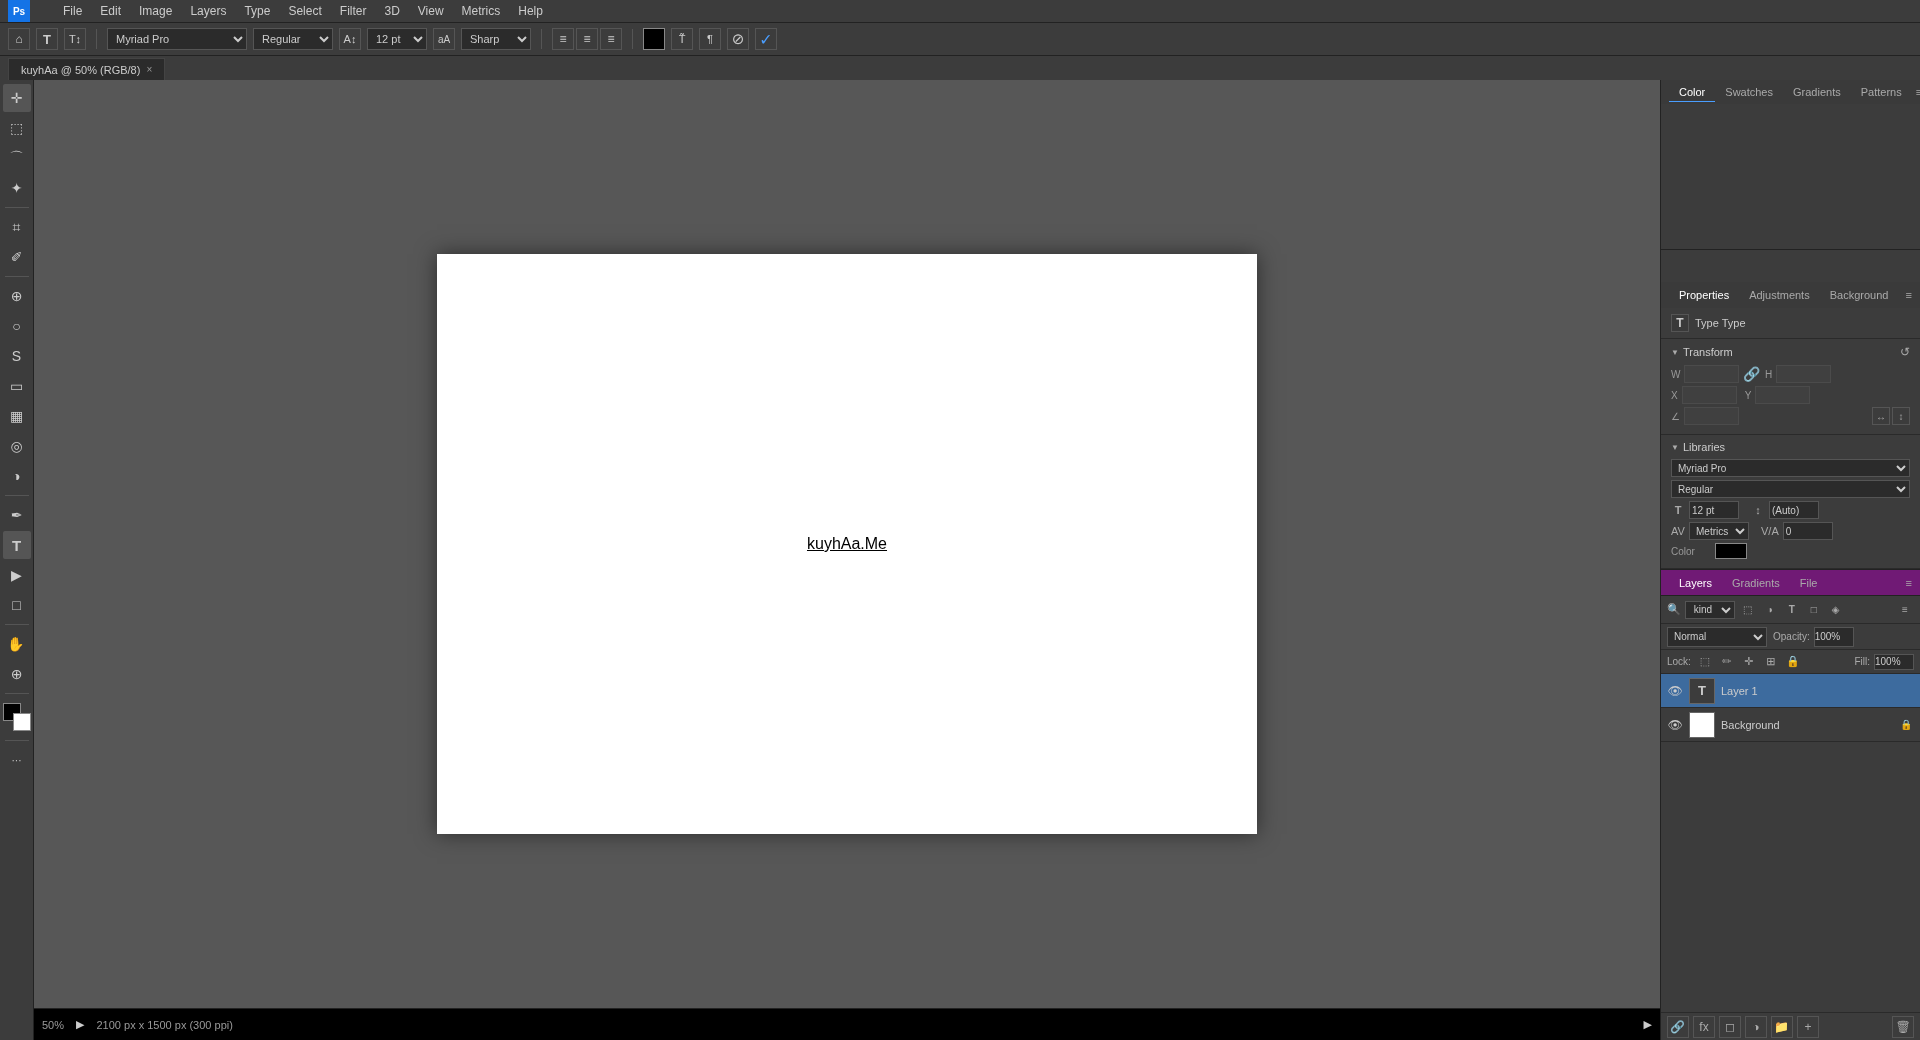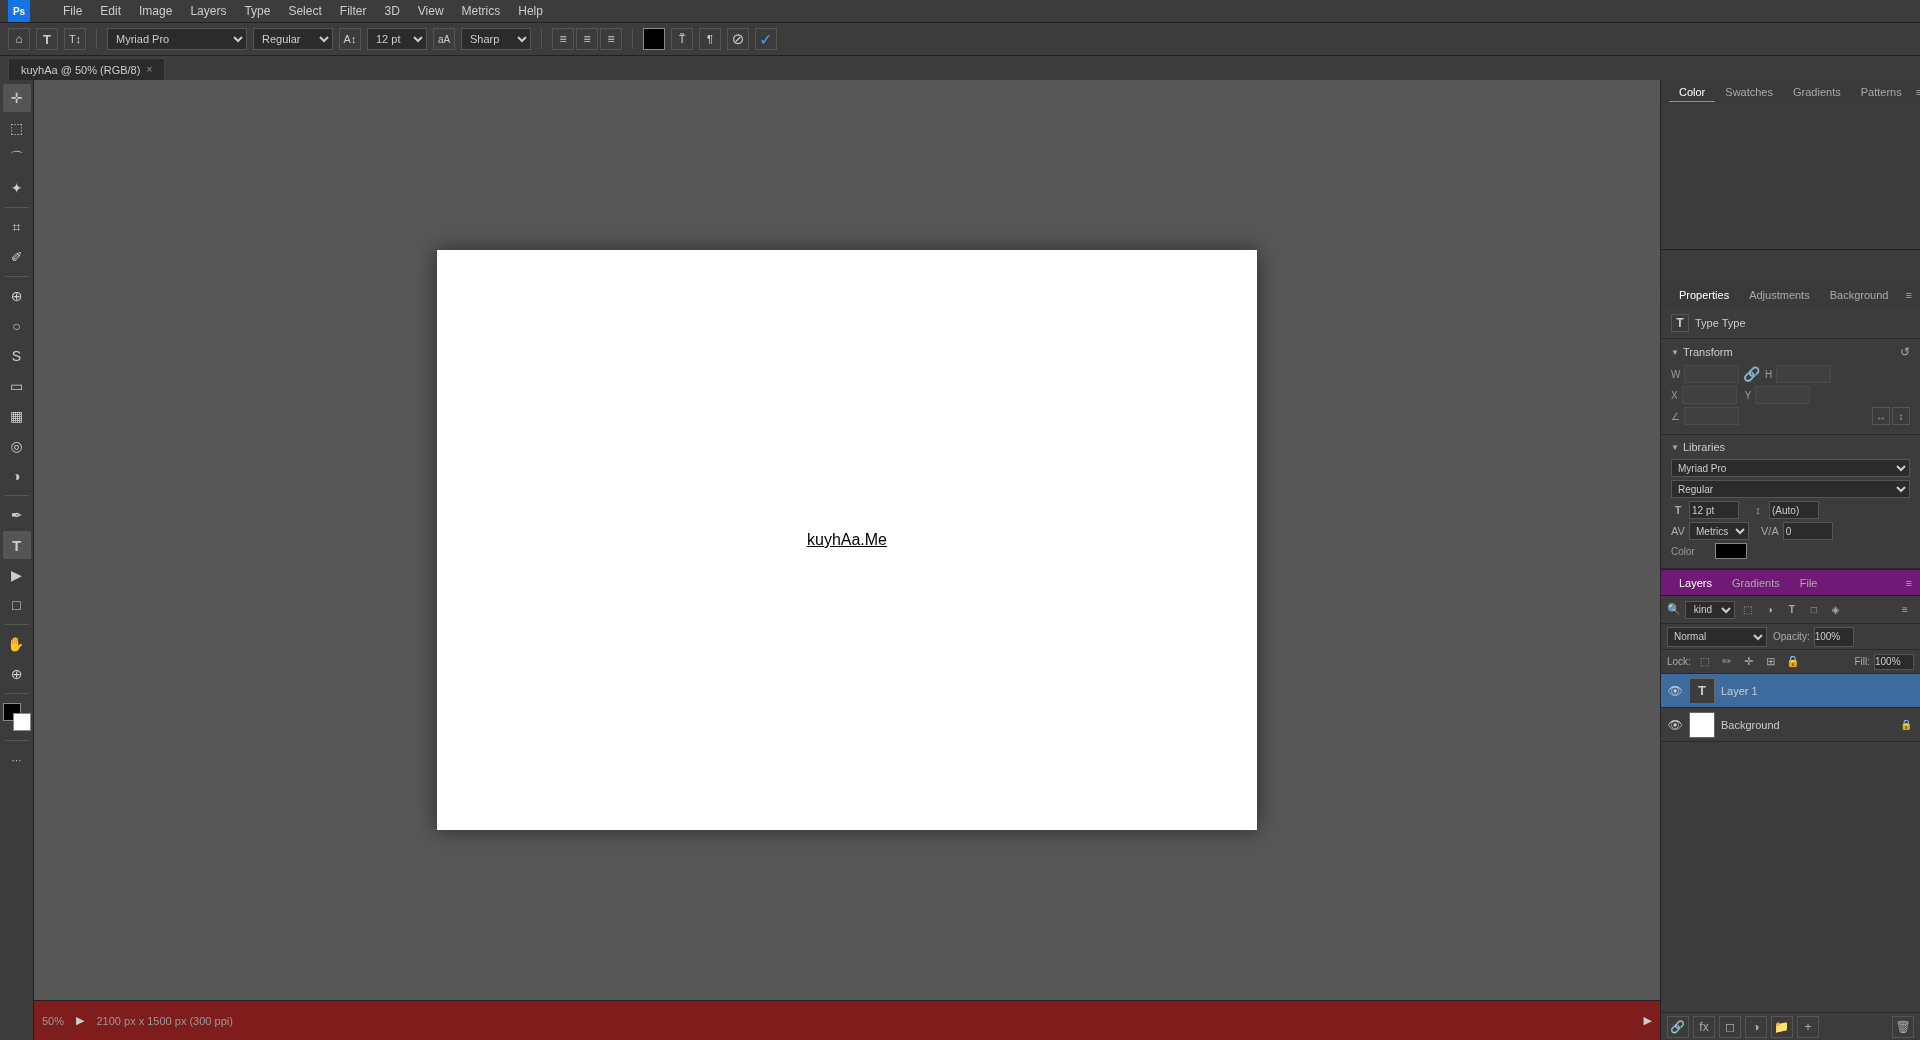--- a/index.html
+++ b/index.html
@@ -39,21 +39,21 @@
     .tool-separator { width: 24px; height: 1px; background: #555; margin: 3px 0; }
     .tool-colors { position: relative; width: 28px; height: 28px; margin: 4px 0; }
     .fg-color { width: 18px; height: 18px; background: #000; border: 1px solid #888; position: absolute; top: 0; left: 0; cursor: pointer; }
     .bg-color { width: 18px; height: 18px; background: #fff; border: 1px solid #888; position: absolute; bottom: 0; right: 0; cursor: pointer; }
 
     
     .canvas-area { flex: 1; background: #575757; position: relative; overflow: hidden; display: flex; flex-direction: column; }
     .canvas-container { flex: 1; display: flex; align-items: center; justify-content: center; position: relative; }
     .canvas { width: 820px; height: 580px; background: #fff; position: relative; box-shadow: 0 0 20px rgba(0,0,0,0.5); }
     .canvas-text { position: absolute; top: 50%; left: 50%; transform: translate(-50%, -50%); font-family: 'Myriad Pro', 'Arial', sans-serif; font-size: 16px; color: #000; text-decoration: underline; white-space: nowrap; }
-    .status-bar { height: 40px; background: #7f1d1d; display: flex; align-items: center; padding: 0 8px; gap: 12px; font-size: 11px; color: #999; border-top: 1px solid #222; flex-shrink: 0; }
+    .status-bar { height: 32px; background: #000000; display: flex; align-items: center; padding: 0 8px; gap: 12px; font-size: 11px; color: #999; border-top: 1px solid #222; flex-shrink: 0; }
     .status-arrow { cursor: pointer; color: #ccc; }
 
     
     .right-panels { width: 260px; background: #3c3c3c; display: flex; flex-direction: column; border-left: 1px solid #222; flex-shrink: 0; overflow: hidden; }
 
     
     .panel { border-bottom: 1px solid #222; }
     .panel-header { height: 24px; background: #3a3a3a; display: flex; align-items: center; padding: 0 8px; gap: 4px; }
     .panel-tabs { display: flex; gap: 0; }
     .panel-tab { padding: 3px 10px; font-size: 11px; color: #aaa; cursor: pointer; border-bottom: 1px solid transparent; }

